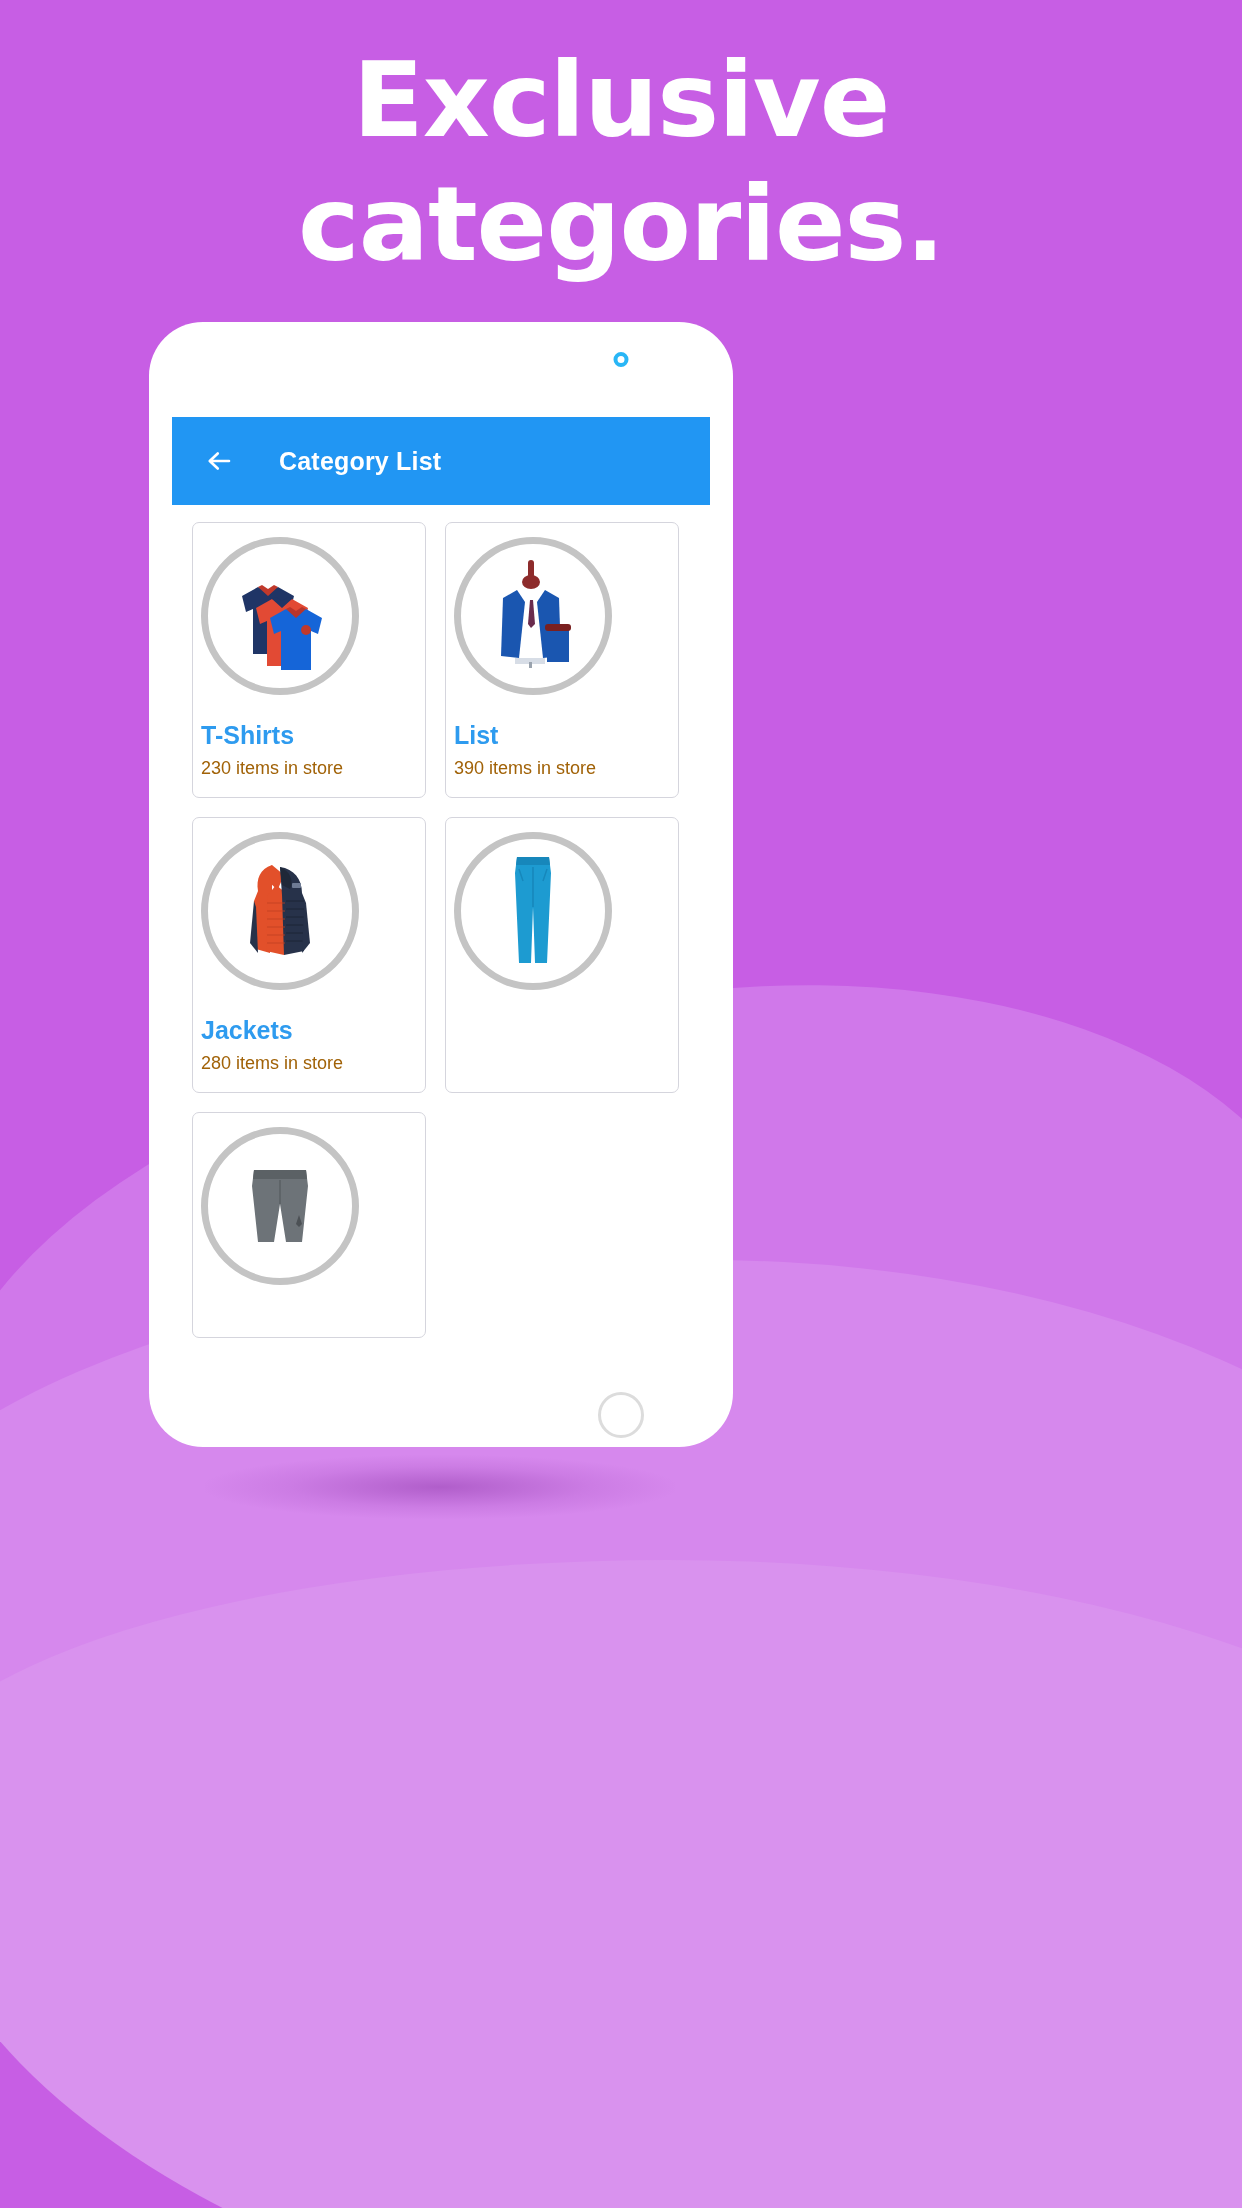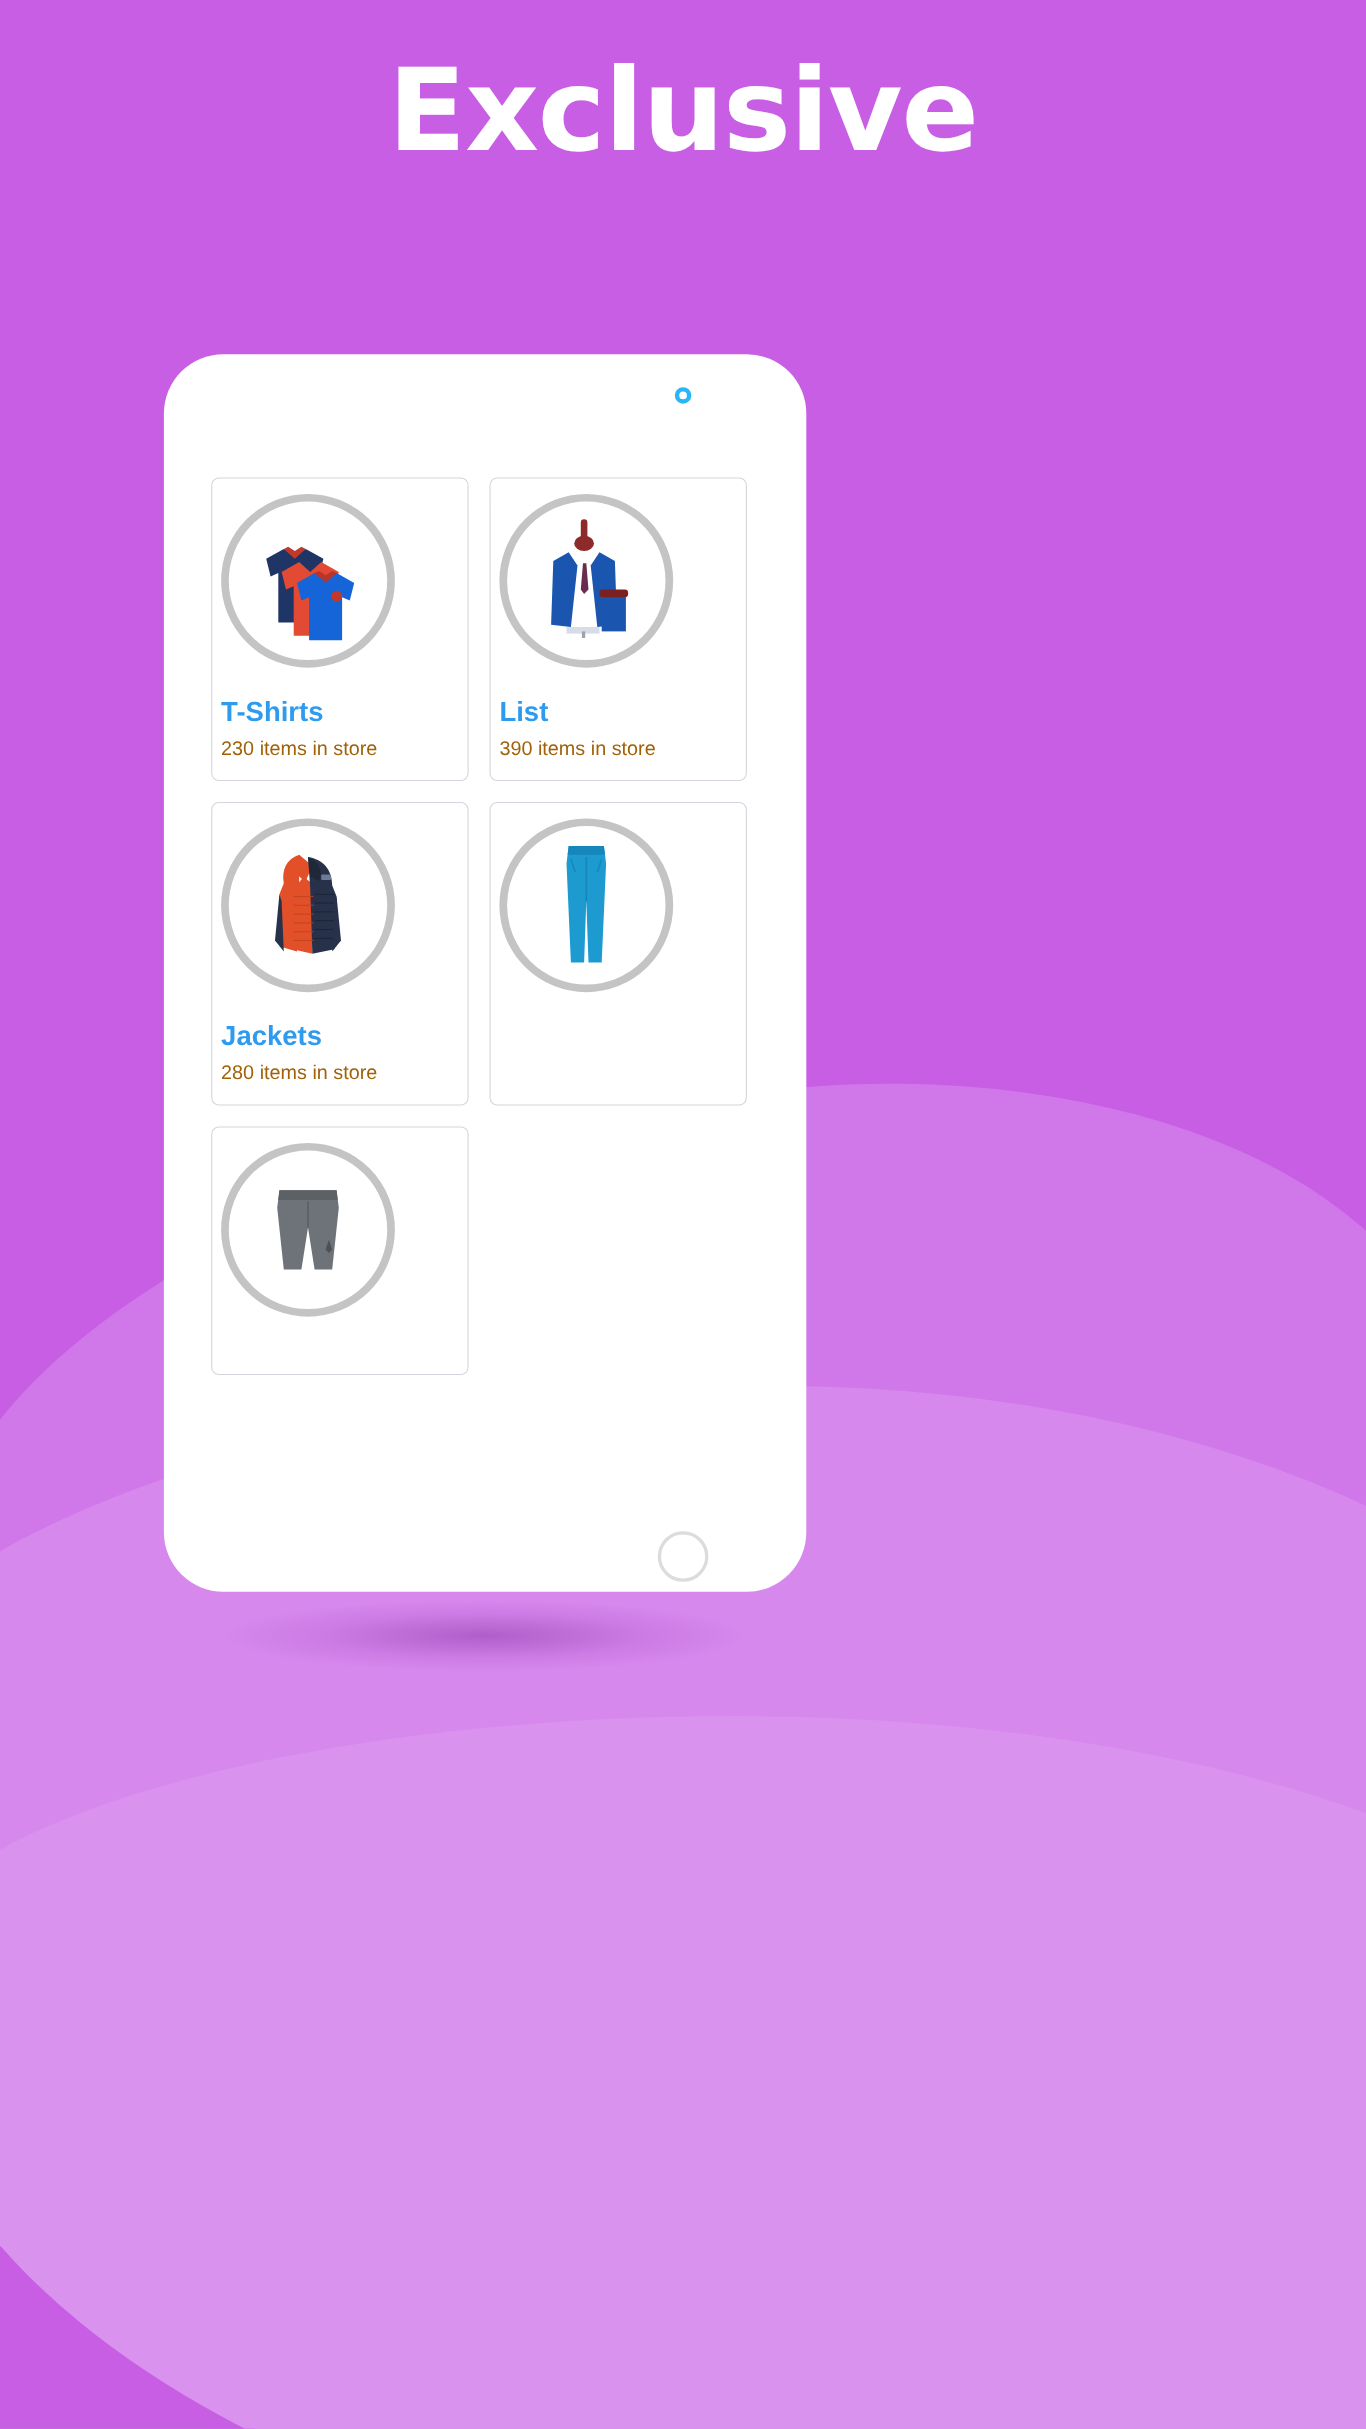--- a/index.html
+++ b/index.html
@@ -150,29 +150,38 @@
 </style>
 </head>
 <body>
 
 <div class="bg-wave-a"></div>
 <div class="bg-wave-b"></div>
 <div class="bg-wave-c"></div>
 
 <div class="headline">
   <span>Exclusive</span>
+  <span>categories.</span>
 </div>
 
 <div class="phone-shadow"></div>
 <div class="phone"></div>
 <div class="camera-dot"></div>
 <div class="home-button"></div>
 
 <div class="screen">
 
+  <div class="appbar">
+    <div class="back-arrow">
+      <svg viewBox="0 0 24 24" width="30" height="30" aria-hidden="true">
+        <path d="M20 12 H5 M11 6 L4.6 12 L11 18" fill="none" stroke="#ffffff" stroke-width="2.1" stroke-linecap="round" stroke-linejoin="round"></path>
+      </svg>
+    </div>
+    <div class="appbar-title">Category List</div>
+  </div>
 
   <div class="grid">
 
     <div class="card">
       <div class="thumb-ring">
         <div class="thumb-inner">
           <svg class="art" viewBox="0 0 120 120">
             <g transform="translate(14,26)">
               <path d="M8 14 L24 5 L34 10 L44 5 L60 14 L56 30 L49 27 L49 72 L19 72 L19 27 L12 30 Z" fill="#1f3566"></path>
               <path d="M24 5 L34 14 L44 5 L40 3 L34 7 L28 3 Z" fill="#c0392b"></path>

